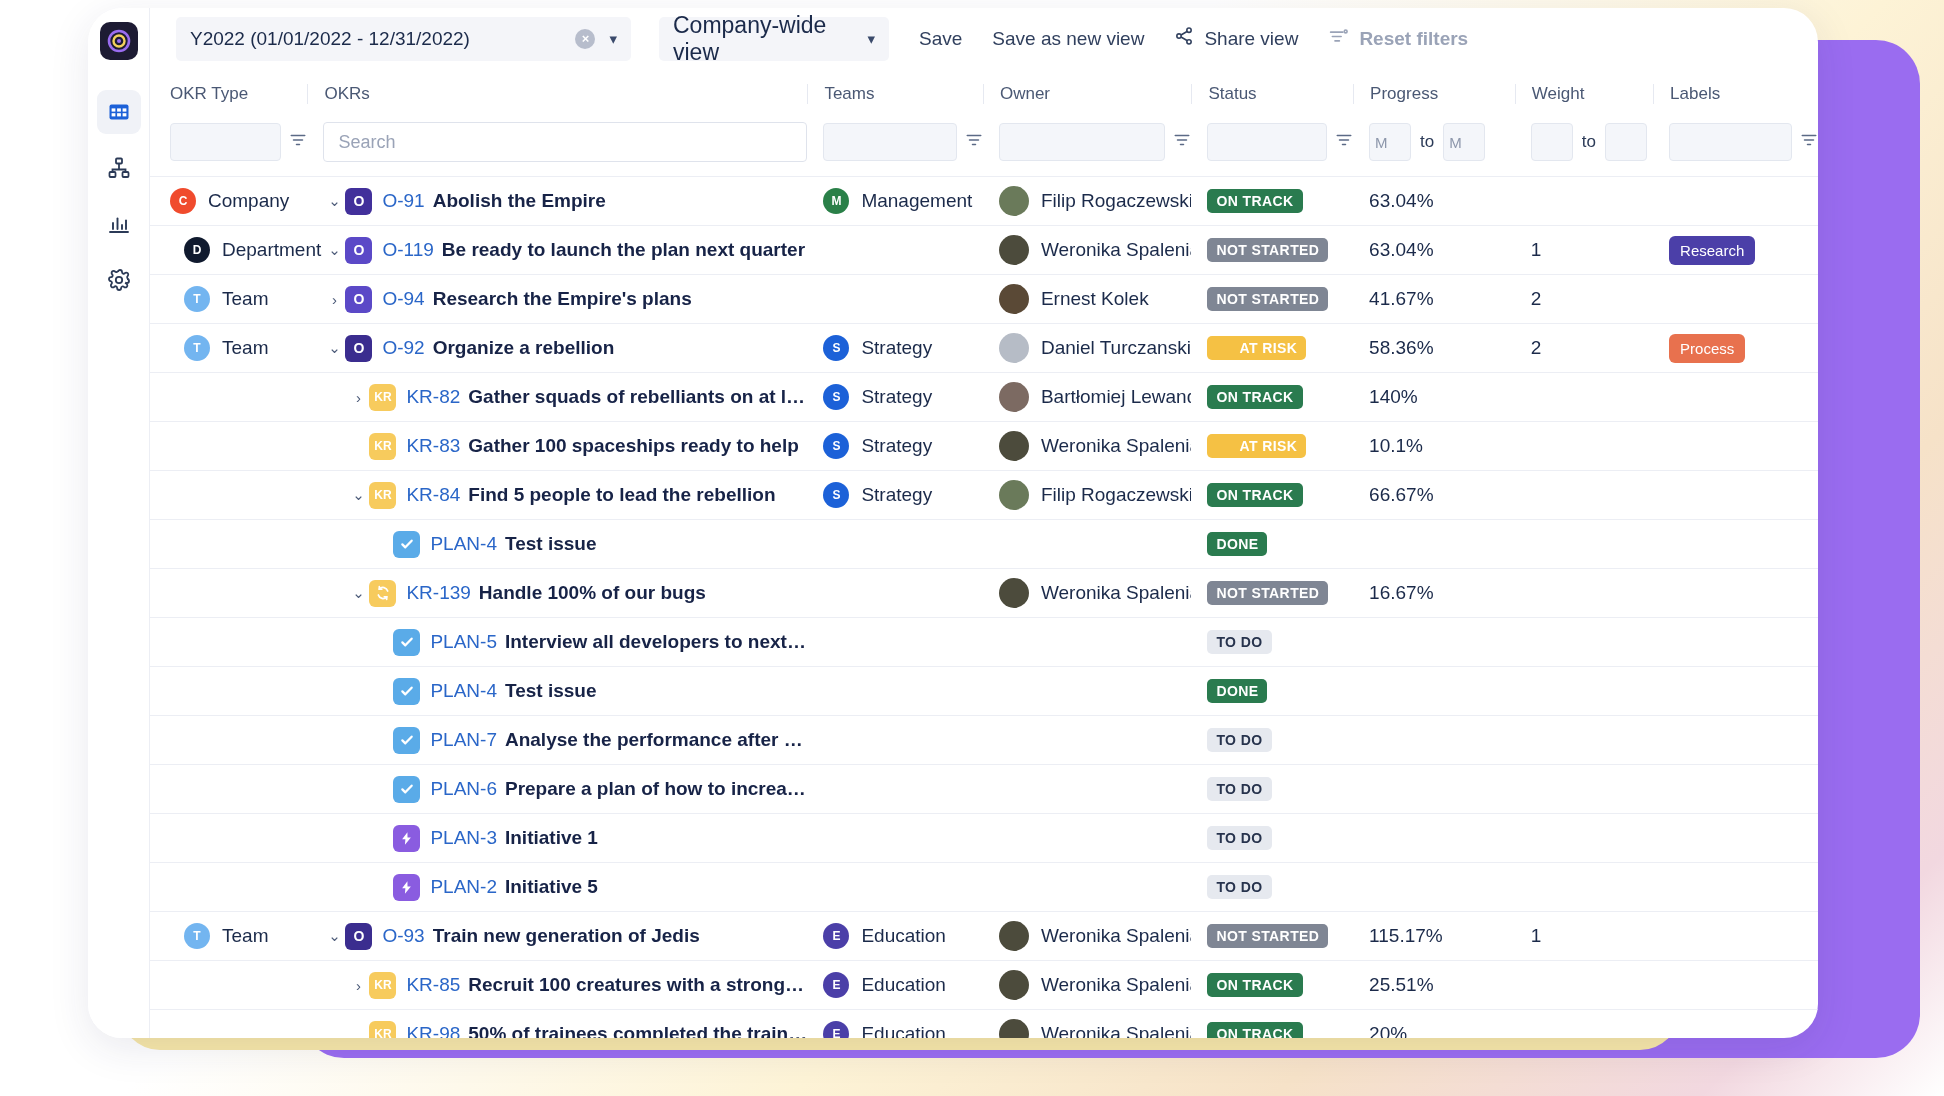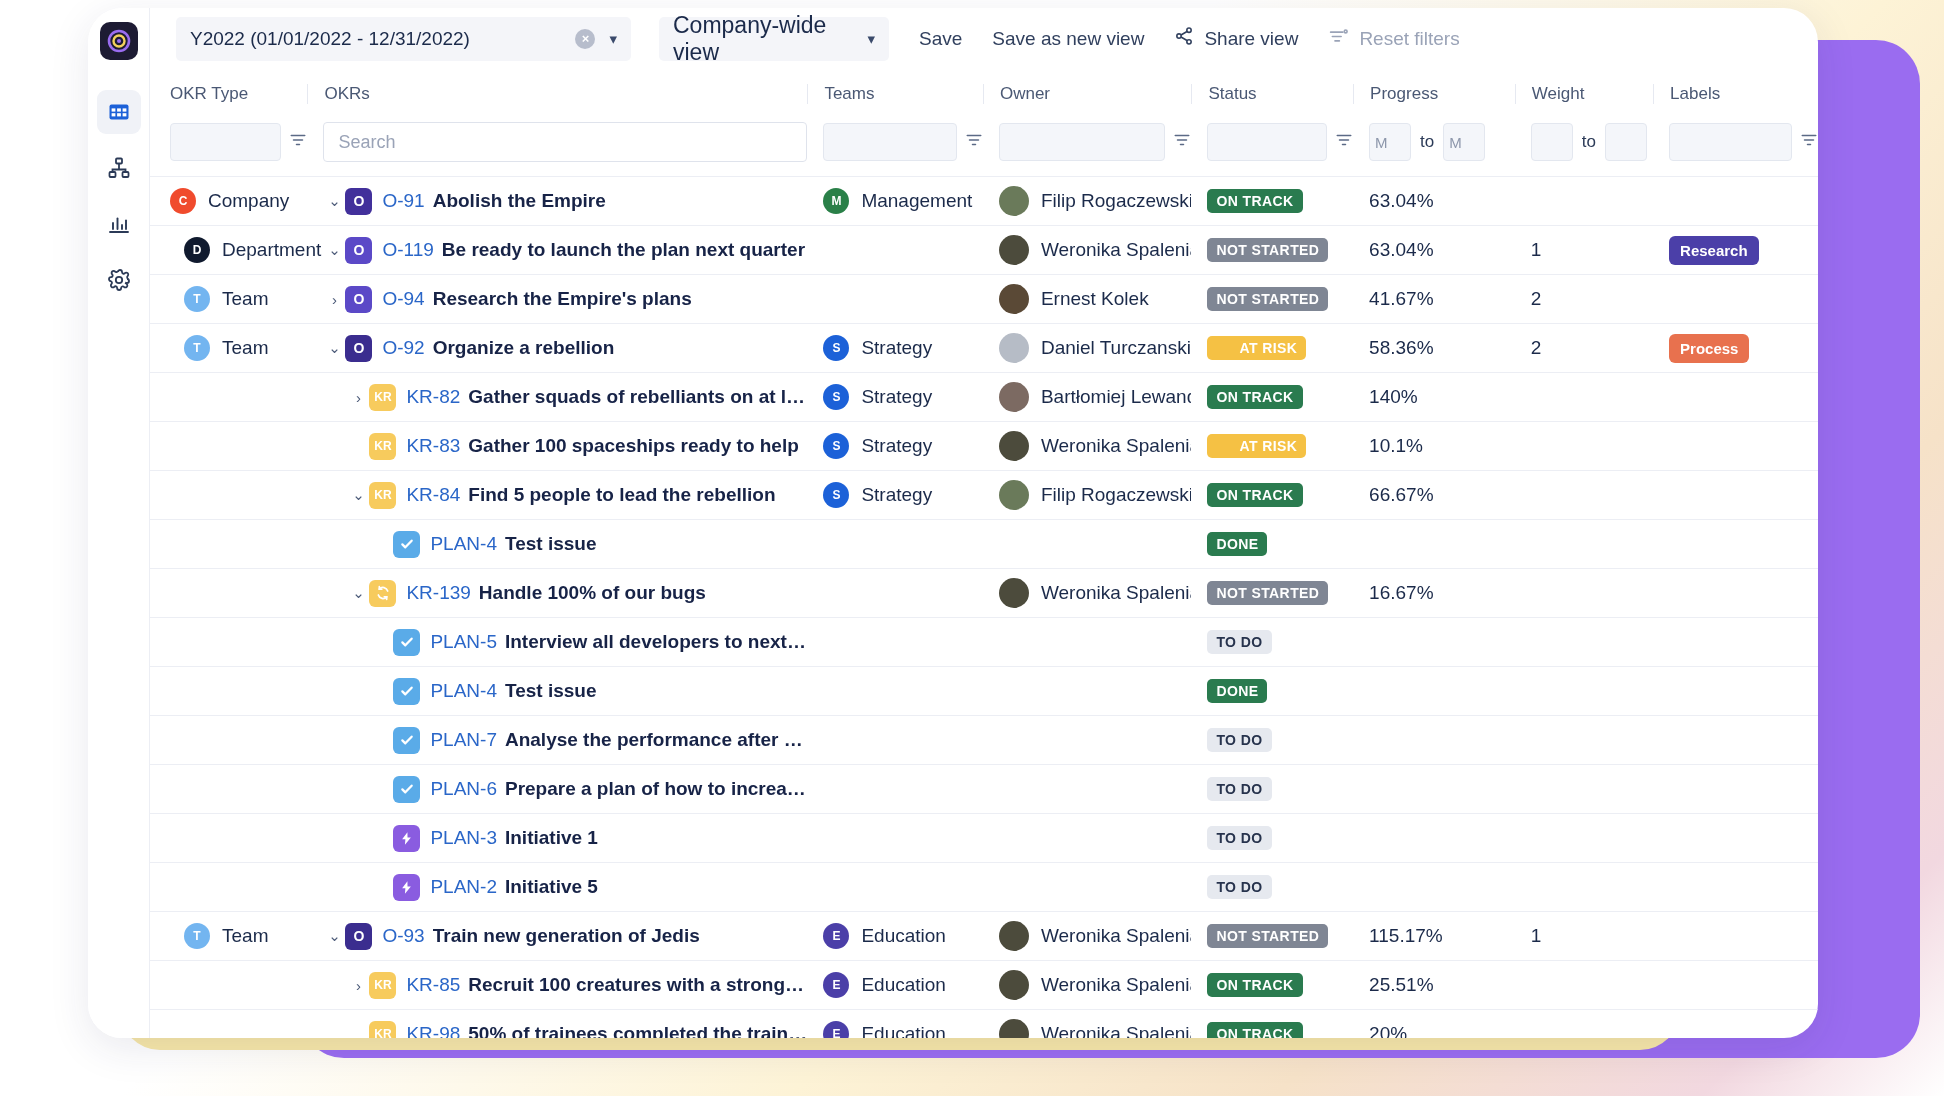--- a/index.html
+++ b/index.html
@@ -87,21 +87,21 @@
     width: 230px; height: 44px;
     background: #f4f5f9; border-radius: 5px;
     display: flex; align-items: center; padding: 0 14px; cursor: pointer;
   }
   .view-text { font-size: 23px; color: #1b2a4a; flex: 1; }
   .tb-btn {
     font-size: 19px; color: #31405e; margin-left: 30px;
     cursor: pointer; display: flex; align-items: center; gap: 10px;
     white-space: nowrap;
   }
-  .tb-btn.muted { color: #9aa3b7; }
+  .tb-btn.muted { color: #9aa3b7; font-weight: bold; }
 
   
   .table-wrap { flex: 1; overflow: hidden; }
   .tbl { width: 100%; border-collapse: collapse; table-layout: fixed; }
   .tbl th {
     font-size: 17px; color: #4a5874; font-weight: 400;
     text-align: left; padding: 14px 0 12px 0; height: 46px;
     vertical-align: middle; border-bottom: none;
     position: relative;
   }
@@ -191,21 +191,21 @@
   .pill.notstart  { background: #7f8694; }
   .pill.atrisk    { background: #f5c144; color: #fff; padding-left: 32px; }
   .pill.done      { background: #2a7b4f; }
   .pill.todo      { background: #e6e9ef; color: #27334d; }
 
   .prog { font-size: 19px; color: #1b2a4a; padding-left: 16px; }
   .wgt  { font-size: 19px; color: #1b2a4a; padding-left: 16px; }
   .lbl-wrap { padding-left: 16px; }
   .lbl {
     display: inline-block; border-radius: 6px; color: #fff;
-    font-size: 15px; font-weight: 700; padding: 6px 11px;
+    font-size: 15px; font-weight: 400; padding: 6px 11px;
   }
 </style>
 </head>
 <body>
 
 <div class="deco-purple"></div>
 <div class="deco-yellow"></div>
 
 <div class="app-card">
 

